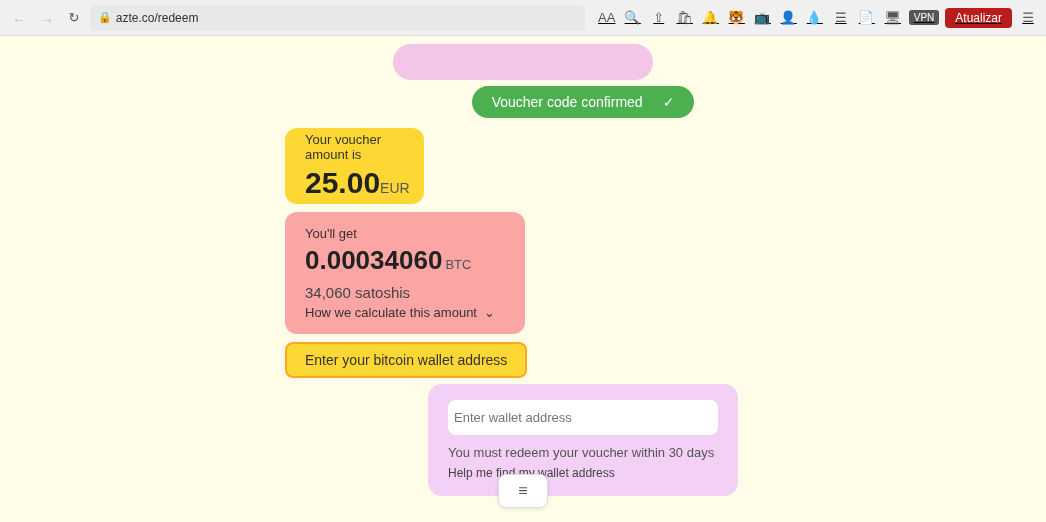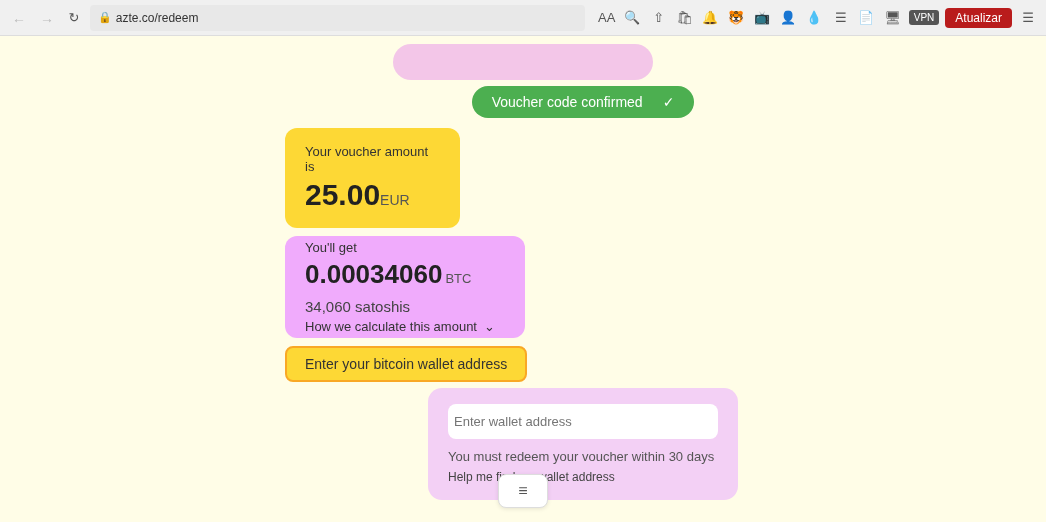--- a/index.html
+++ b/index.html
@@ -63,20 +63,21 @@
       gap: 4px;
     }
 
     .tab-icon { font-size: 11px; color: #666; }
 
     .toolbar-icons {
       display: flex;
       align-items: center;
       gap: 6px;
       margin-left: 6px;
+      text-decoration: underline;
     }
 
     .toolbar-icon {
       font-size: 13px;
       color: #555;
       cursor: pointer;
       width: 20px;
       height: 20px;
       display: flex;
       align-items: center;
@@ -156,22 +157,22 @@
       gap: 8px;
       margin-top: 10px;
       align-self: flex-start;
       margin-left: 285px;
     }
 
     
     .card-amount {
       background: #fdd835;
       border-radius: 12px;
-      padding: 16px 20px;
-      width: 175px;
+      padding: 4px 20px;
+      width: 139px;
     }
 
     .card-label {
       font-size: 13px;
       color: #333;
       margin-bottom: 4px;
     }
 
     .amount-row {
       display: flex;
@@ -185,23 +186,23 @@
       color: #222;
     }
 
     .amount-currency {
       font-size: 14px;
       color: #555;
     }
 
     
     .card-btc {
-      background: #f0abfc;
+      background: #fca5a5;
       border-radius: 12px;
-      padding: 4px 20px;
+      padding: 14px 20px;
       width: 240px;
     }
 
     .btc-large {
       font-size: 26px;
       font-weight: bold;
       color: #222;
     }
 
     .btc-unit {

